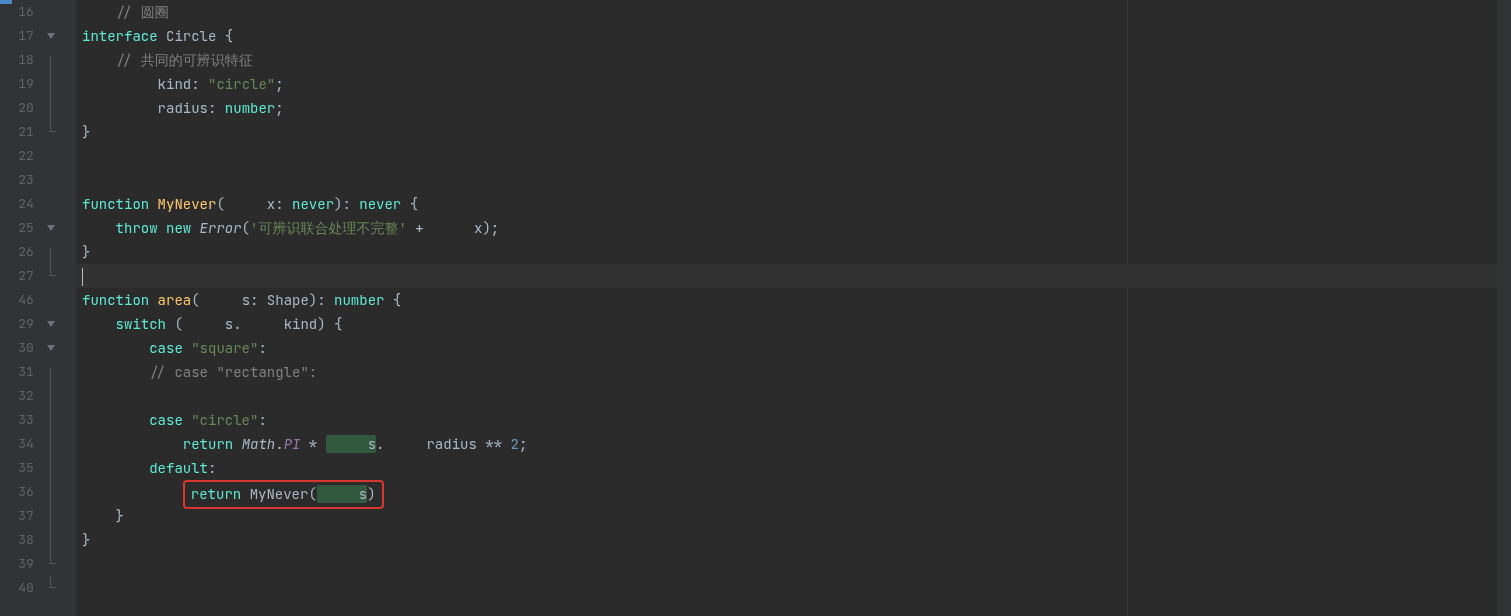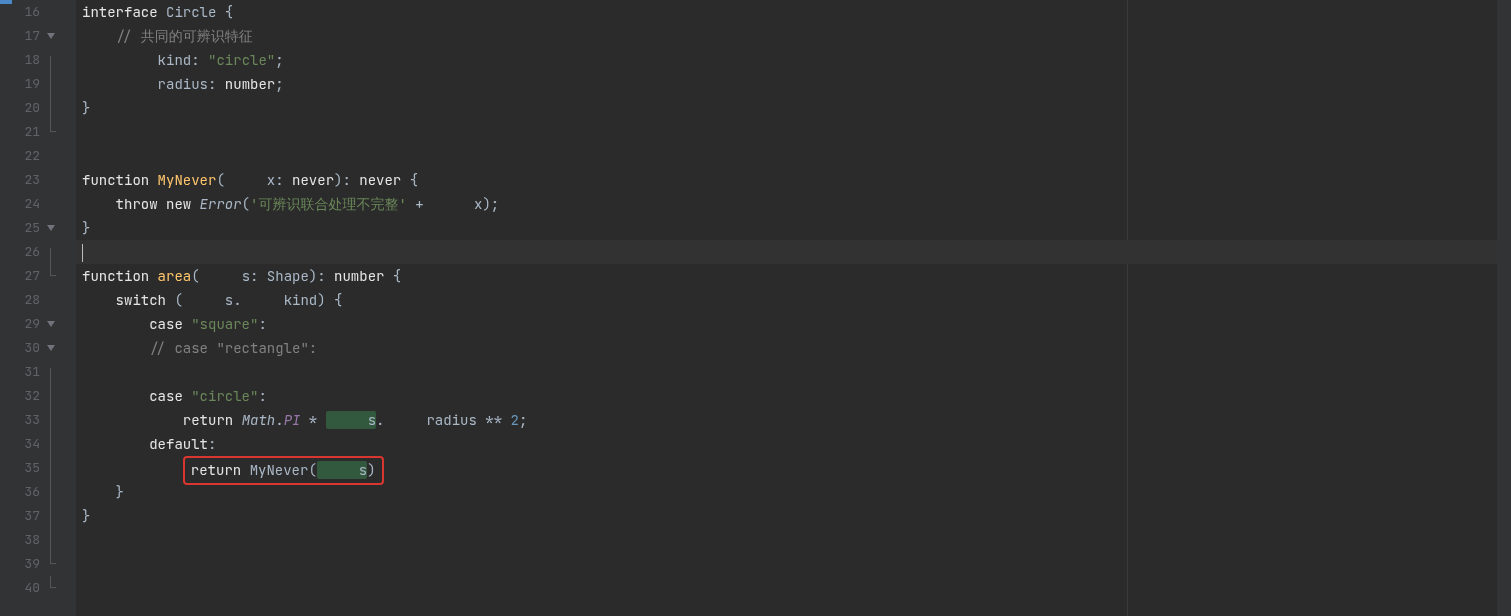--- a/index.html
+++ b/index.html
@@ -21,21 +21,21 @@
   }
   .gutter {
     width: 64px; flex: 0 0 64px; background:#313335;
     display:flex; flex-direction:column;
     padding-top:0;
   }
   .ln-row {
     height:24px; line-height:24px; display:flex; align-items:center;
   }
   .ln-num {
-    width:34px; text-align:right; padding-right:6px; color:#606366; font-size:13px;
+    width:34px; text-align:center; padding-right:6px; color:#606366; font-size:13px;
     user-select:none;
   }
   .fold-col {
     width:30px; text-align:left; color:#606366; font-size:13px;
     display:flex; align-items:center;
   }
   .fold-icon {
     width:9px; height:9px; display:inline-block; position:relative;
   }
   .fold-open::before{
@@ -69,21 +69,21 @@
     display:inline-block; width:1px; height:18px; background:#bbb; vertical-align:middle; margin-left:0;
   }
   .rmargin {
     position:absolute; top:0; bottom:0; left:1051px; width:1px; background:#3b3b3b;
   }
   .scroll-track {
     width:14px; flex:0 0 14px; background:#313335;
   }
   
   .c  { color:#808080; }           
-  .kw { color:#e5e5e5; }           
+  .kw { color:#5eead4; }           
   .id { color:#a9b7c6;padding-left:42px; }           
   .cls{ color:#a9b7c6;margin-top:19px; }           
   .fn { color:#ffc66d; }           
   .fnc{ color:#a9b7c6; }           
   .str{ color:#6a8759; }           
   .num{ color:#6897bb; }           
   .err{ color:#a9b7c6; font-style:italic;}
   .glb{ color:#9876aa; }           
   .hl-usage { background:#32593d; border-radius:2px; }
   .it { font-style: italic; margin-top: 30px; }
@@ -159,21 +159,21 @@
           <span class="fold-icon fold-mid"></span>
         </div>
       </div>
       <div class="ln-row">
         <div class="ln-num">27</div>
         <div class="fold-col">
           <span class="fold-close-line"></span>
         </div>
       </div>
       <div class="ln-row">
-        <div class="ln-num">28</div>
+        <div class="ln-num">46</div>
         <div class="fold-col"></div>
       </div>
       <div class="ln-row">
         <div class="ln-num">29</div>
         <div class="fold-col">
           <span class="fold-icon fold-open"></span>
         </div>
       </div>
       <div class="ln-row">
         <div class="ln-num">30</div>
@@ -239,20 +239,21 @@
         <div class="ln-num">40</div>
         <div class="fold-col">
           <span class="fold-close-line"></span>
         </div>
       </div>
     </div>
 
   <div class="code-col">
     <div class="rmargin"></div>
     <div id="code-lines">
+        <div class="code-line"><span>    </span><span class="c">// 圆圈</span></div>
         <div class="code-line"><span class="kw">interface </span><span class="cls">Circle</span><span> {</span></div>
         <div class="code-line"><span>    </span><span class="c">// 共同的可辨识特征</span></div>
         <div class="code-line"><span>    </span><span class="id">kind</span><span>: </span><span class="str">"circle"</span><span>;</span></div>
         <div class="code-line"><span>    </span><span class="id">radius</span><span>: </span><span class="kw">number</span><span>;</span></div>
         <div class="code-line"><span>}</span></div>
         <div class="code-line"><span></span></div>
         <div class="code-line"><span></span></div>
         <div class="code-line"><span class="kw">function </span><span class="fn">MyNever</span><span>(</span><span class="id">x</span><span>: </span><span class="kw">never</span><span>): </span><span class="kw">never</span><span> {</span></div>
         <div class="code-line"><span>    </span><span class="kw">throw new </span><span class="err it">Error</span><span>(</span><span class="str">'可辨识联合处理不完整'</span><span> + </span><span class="id">x</span><span>);</span></div>
         <div class="code-line"><span>}</span></div>

